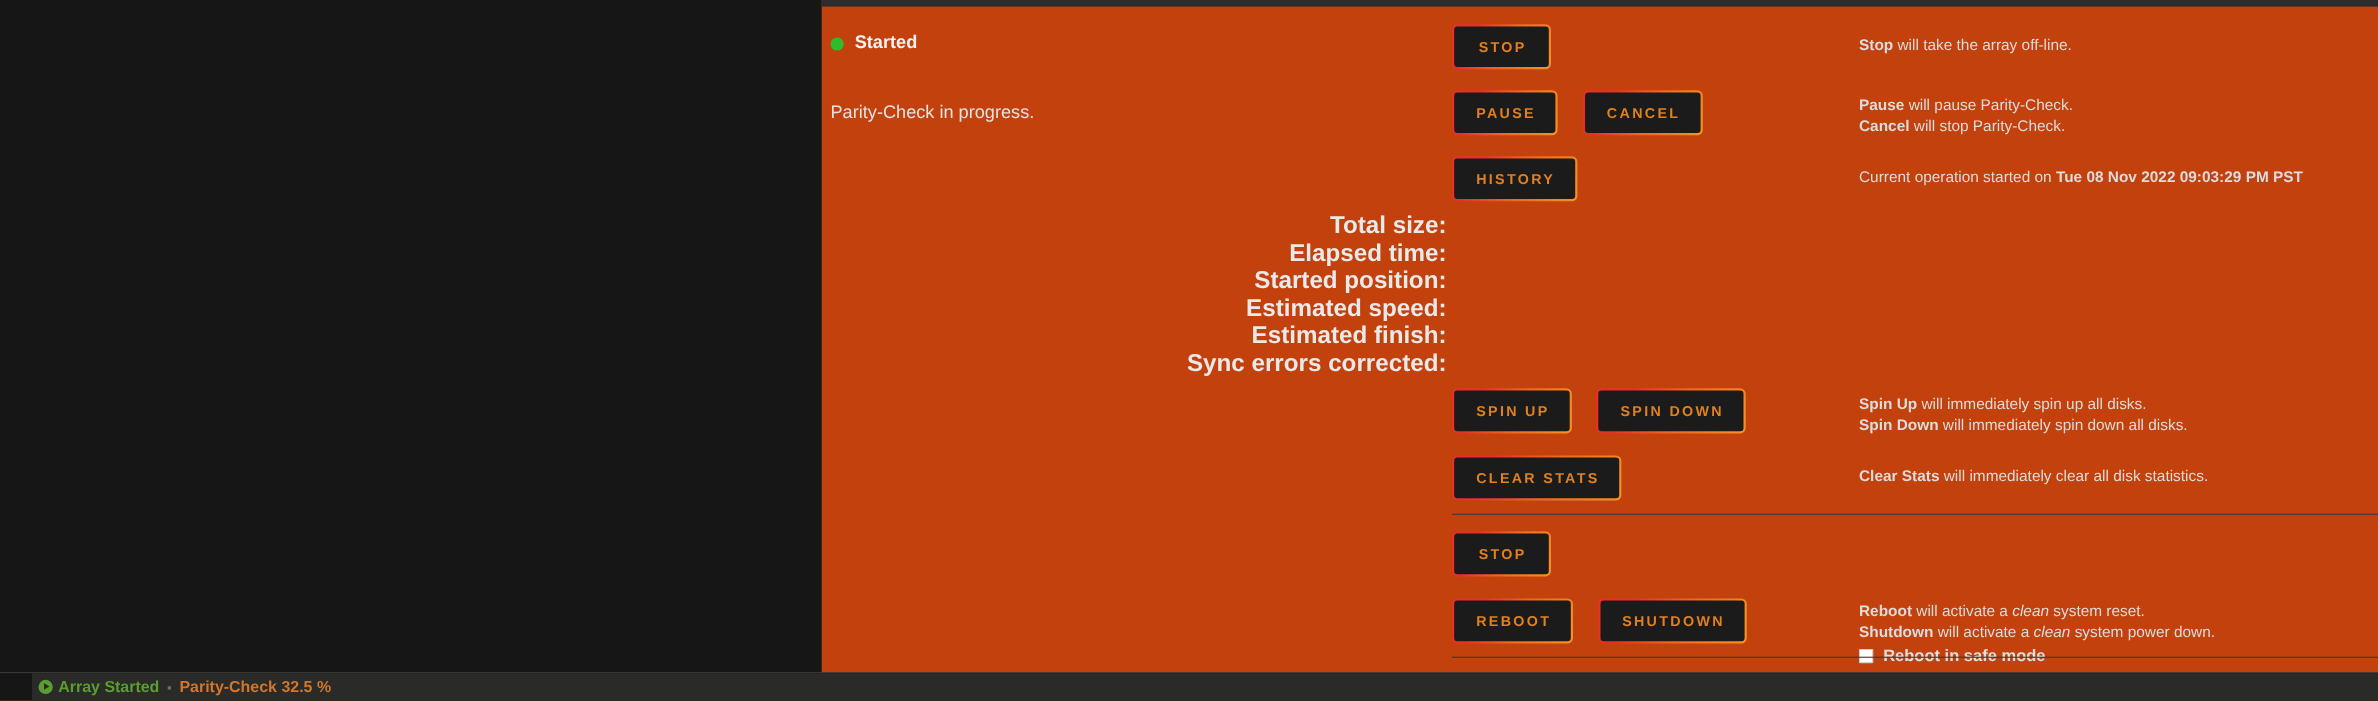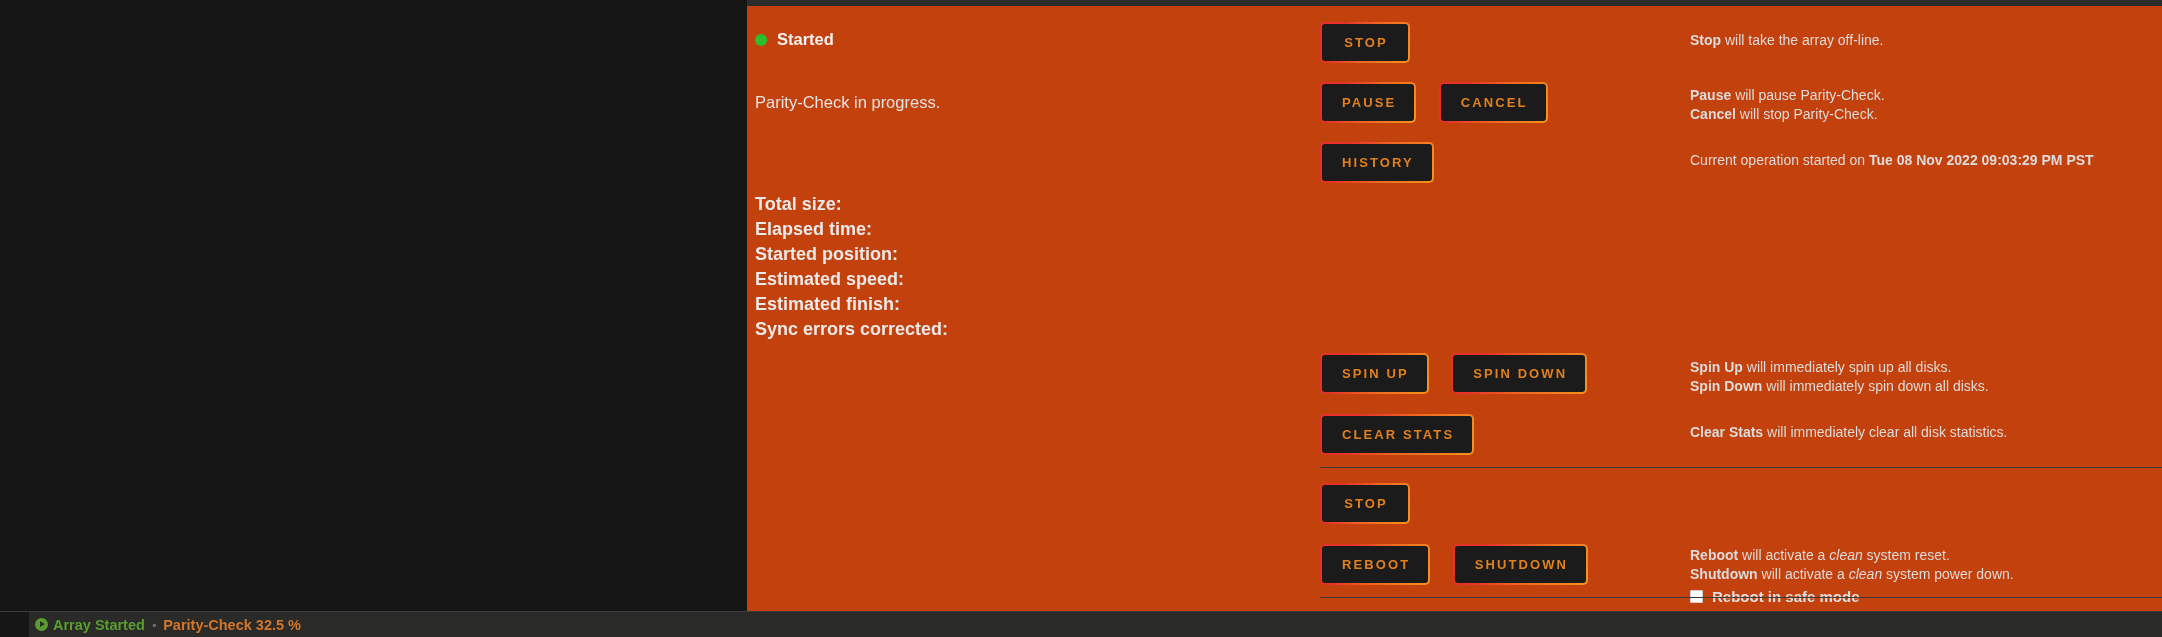--- a/index.html
+++ b/index.html
@@ -62,21 +62,21 @@
     white-space: nowrap;
   }
   .col-desc {
     position: absolute;
     left: 943px;
     width: 460px;
   }
 
   
   .t { font-size: 16.5px; line-height: 19px; color: #e3e3e3; }
-  .stat-label { font-size: 18px; font-weight: bold; color: #e9e9e9; line-height: 25px; }
+  .stat-label { font-size: 22px; font-weight: bold; color: #e9e9e9; line-height: 25px; text-align: right; }
   .desc-line { font-size: 14px; line-height: 18px; color: #dcdcdc; white-space: nowrap; }
   .desc-line + .desc-line { margin-top: 0.5px; }
 
   
   .status-row { display: flex; align-items: center; gap: 10px; }
   .dot {
     width: 12px; height: 12px; border-radius: 50%;
     background: #2bbd2b; display: inline-block;
   }
   .status-text { font-size: 16.5px; font-weight: bold; color: #f2f2f2; }

